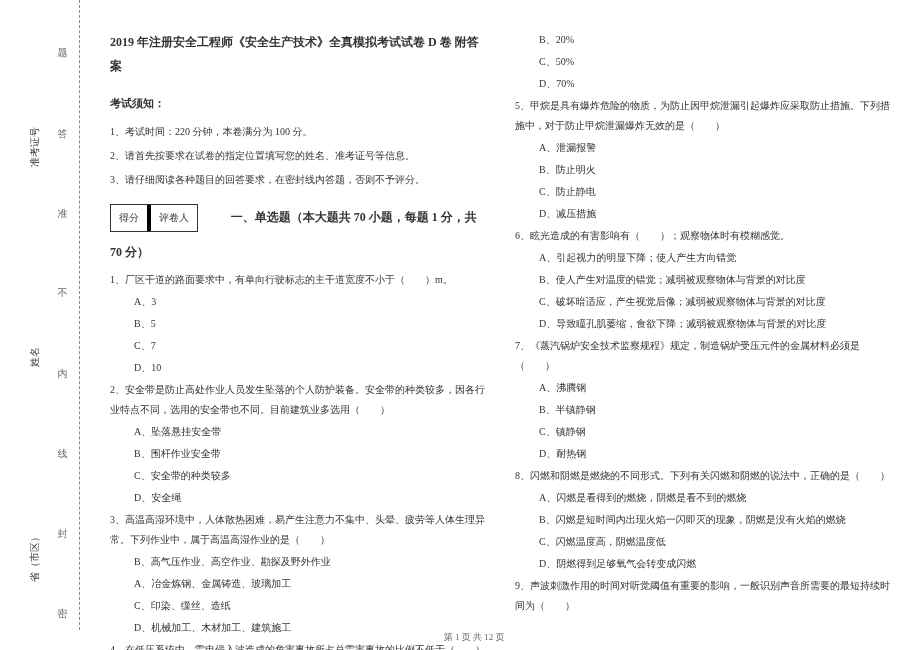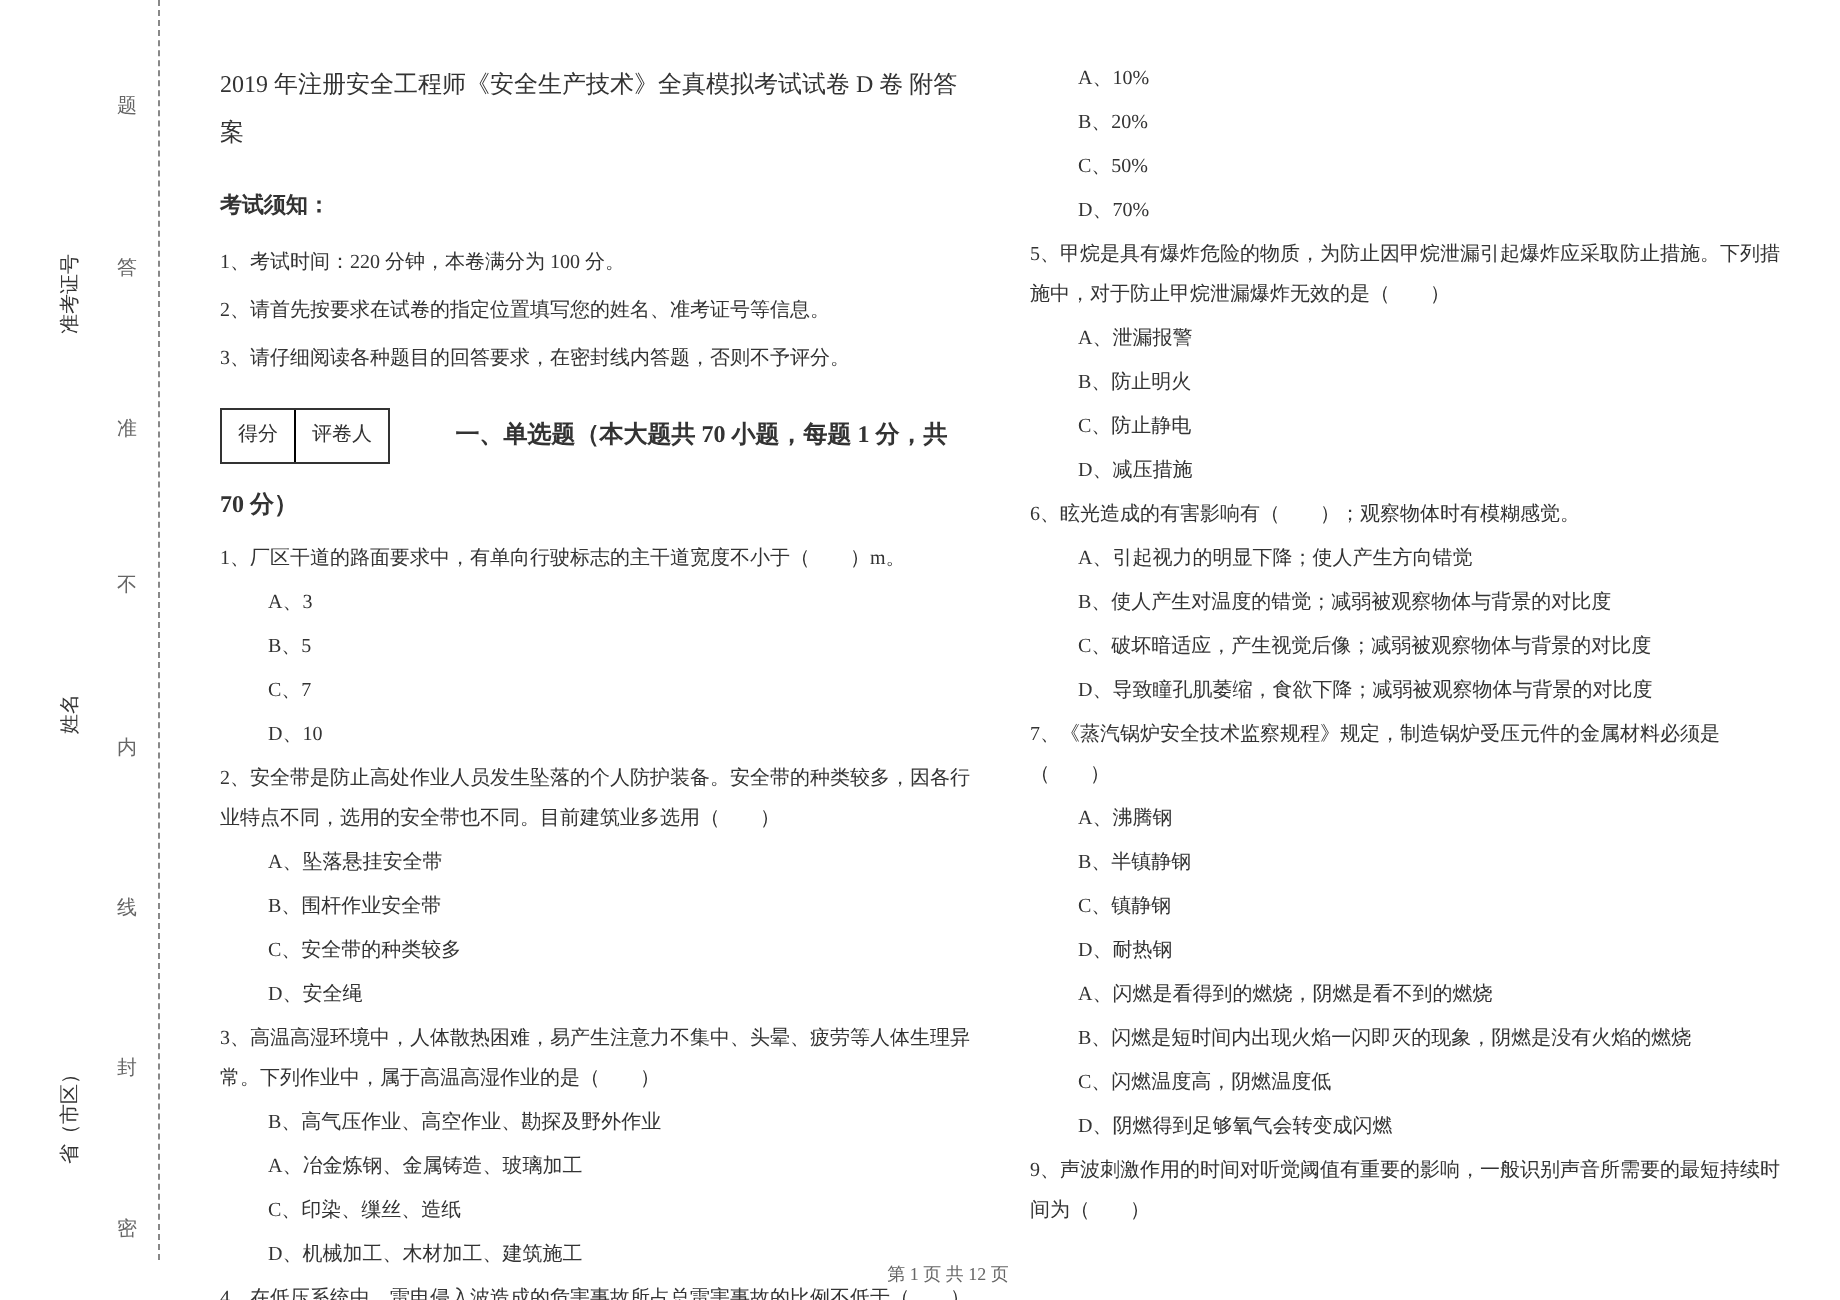--- a/index.html
+++ b/index.html
@@ -42,42 +42,42 @@
       display: flex;
       padding: 30px 10px 0 10px;
     }
     .column {
       width: 50%;
       padding: 0 15px;
       line-height: 2.0;
     }
     .col-left { padding-left: 20px; }
     .title {
-      font-weight: normal;
+      font-weight: bold;
       font-size: 12px;
       margin-bottom: 14px;
     }
     .section-label {
       font-weight: bold;
       font-size: 11px;
       margin-bottom: 8px;
     }
     .instruction {
       font-size: 10px;
       margin-bottom: 4px;
     }
     .score-box {
       display: inline-flex;
       border: 1px solid #333;
       margin: 8px 0;
       vertical-align: middle;
     }
     .score-cell {
       padding: 3px 8px;
-      border-right: 1px solid #000000;
+      border-right: 4px solid #000000;
       font-size: 10px;
     }
     .score-cell:last-child { border-right: none; }
     .section-title {
       font-weight: bold;
       font-size: 12px;
       display: inline;
       margin-left: 30px;
     }
     .question {
@@ -149,21 +149,20 @@
       <div class="question">3、高温高湿环境中，人体散热困难，易产生注意力不集中、头晕、疲劳等人体生理异常。下列作业中，属于高温高湿作业的是（　　）</div>
       <div class="option">B、高气压作业、高空作业、勘探及野外作业</div>
       <div class="option">A、冶金炼钢、金属铸造、玻璃加工</div>
       <div class="option">C、印染、缫丝、造纸</div>
       <div class="option">D、机械加工、木材加工、建筑施工</div>
 
       <div class="question">4、在低压系统中，雷电侵入波造成的危害事故所占总雷害事故的比例不低于（　　）</div>
     </div>
 
     <div class="column">
-      <div class="option">A、10%</div>
       <div class="option">B、20%</div>
       <div class="option">C、50%</div>
       <div class="option">D、70%</div>
 
       <div class="question">5、甲烷是具有爆炸危险的物质，为防止因甲烷泄漏引起爆炸应采取防止措施。下列措施中，对于防止甲烷泄漏爆炸无效的是（　　）</div>
       <div class="option">A、泄漏报警</div>
       <div class="option">B、防止明火</div>
       <div class="option">C、防止静电</div>
       <div class="option">D、减压措施</div>
 
@@ -172,20 +171,21 @@
       <div class="option">B、使人产生对温度的错觉；减弱被观察物体与背景的对比度</div>
       <div class="option">C、破坏暗适应，产生视觉后像；减弱被观察物体与背景的对比度</div>
       <div class="option">D、导致瞳孔肌萎缩，食欲下降；减弱被观察物体与背景的对比度</div>
 
       <div class="question">7、《蒸汽锅炉安全技术监察规程》规定，制造锅炉受压元件的金属材料必须是（　　）</div>
       <div class="option">A、沸腾钢</div>
       <div class="option">B、半镇静钢</div>
       <div class="option">C、镇静钢</div>
       <div class="option">D、耐热钢</div>
 
+      <div class="question">8、闪燃和阴燃是燃烧的不同形式。下列有关闪燃和阴燃的说法中，正确的是（　　）</div>
       <div class="option">A、闪燃是看得到的燃烧，阴燃是看不到的燃烧</div>
       <div class="option">B、闪燃是短时间内出现火焰一闪即灭的现象，阴燃是没有火焰的燃烧</div>
       <div class="option">C、闪燃温度高，阴燃温度低</div>
       <div class="option">D、阴燃得到足够氧气会转变成闪燃</div>
 
       <div class="question">9、声波刺激作用的时间对听觉阈值有重要的影响，一般识别声音所需要的最短持续时间为（　　）</div>
     </div>
   </div>
 </div>
 

